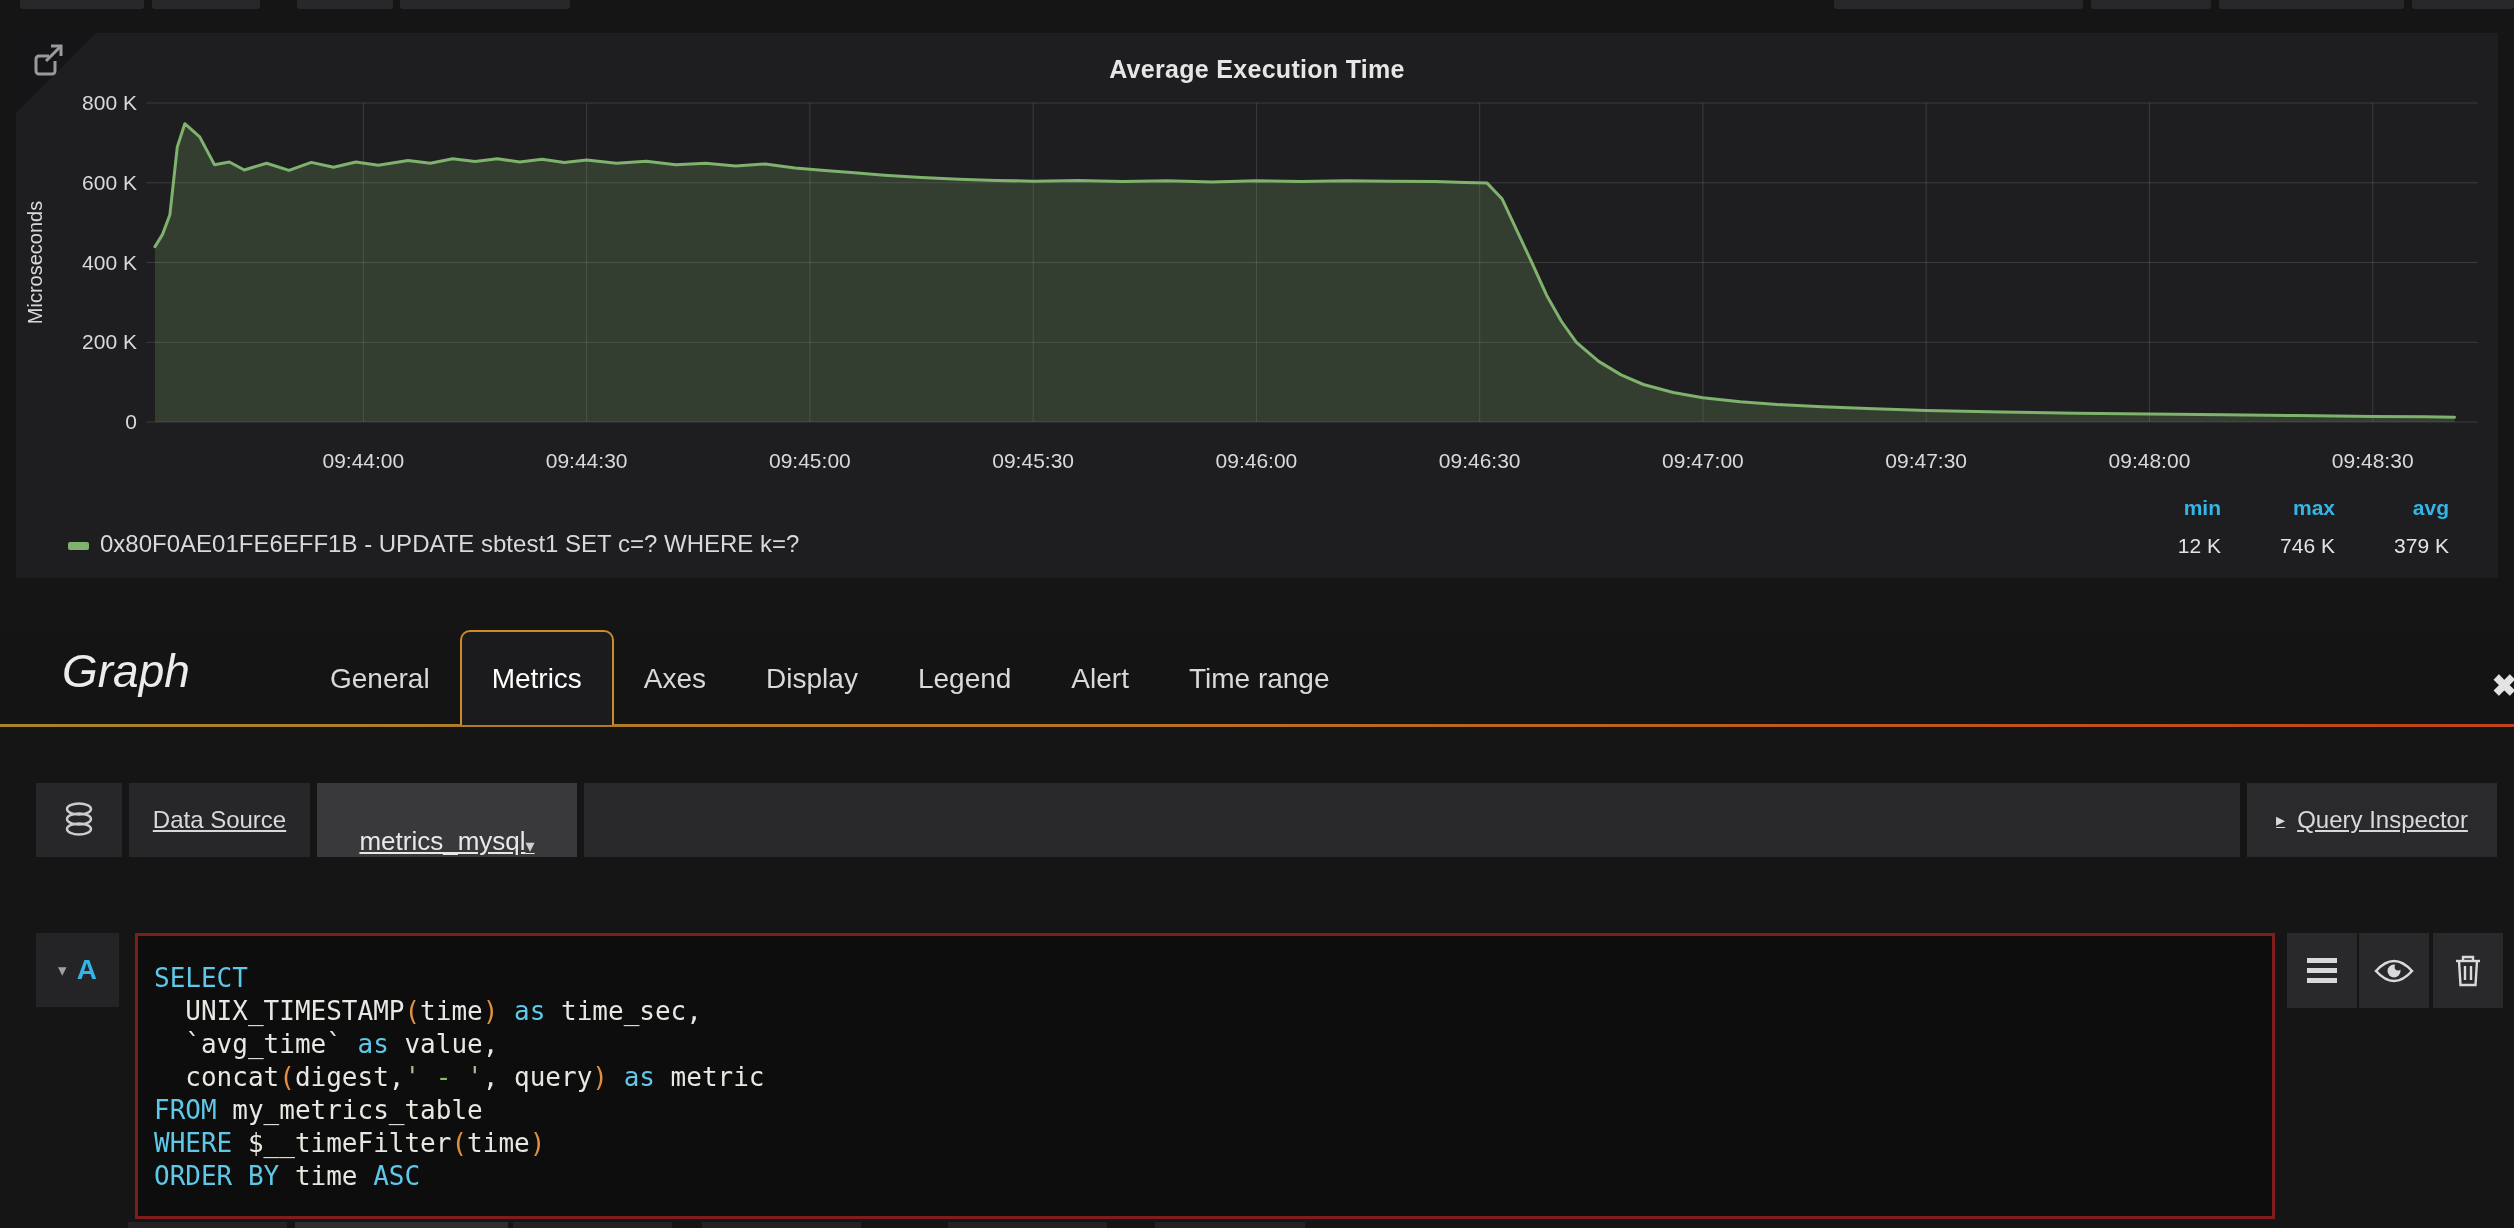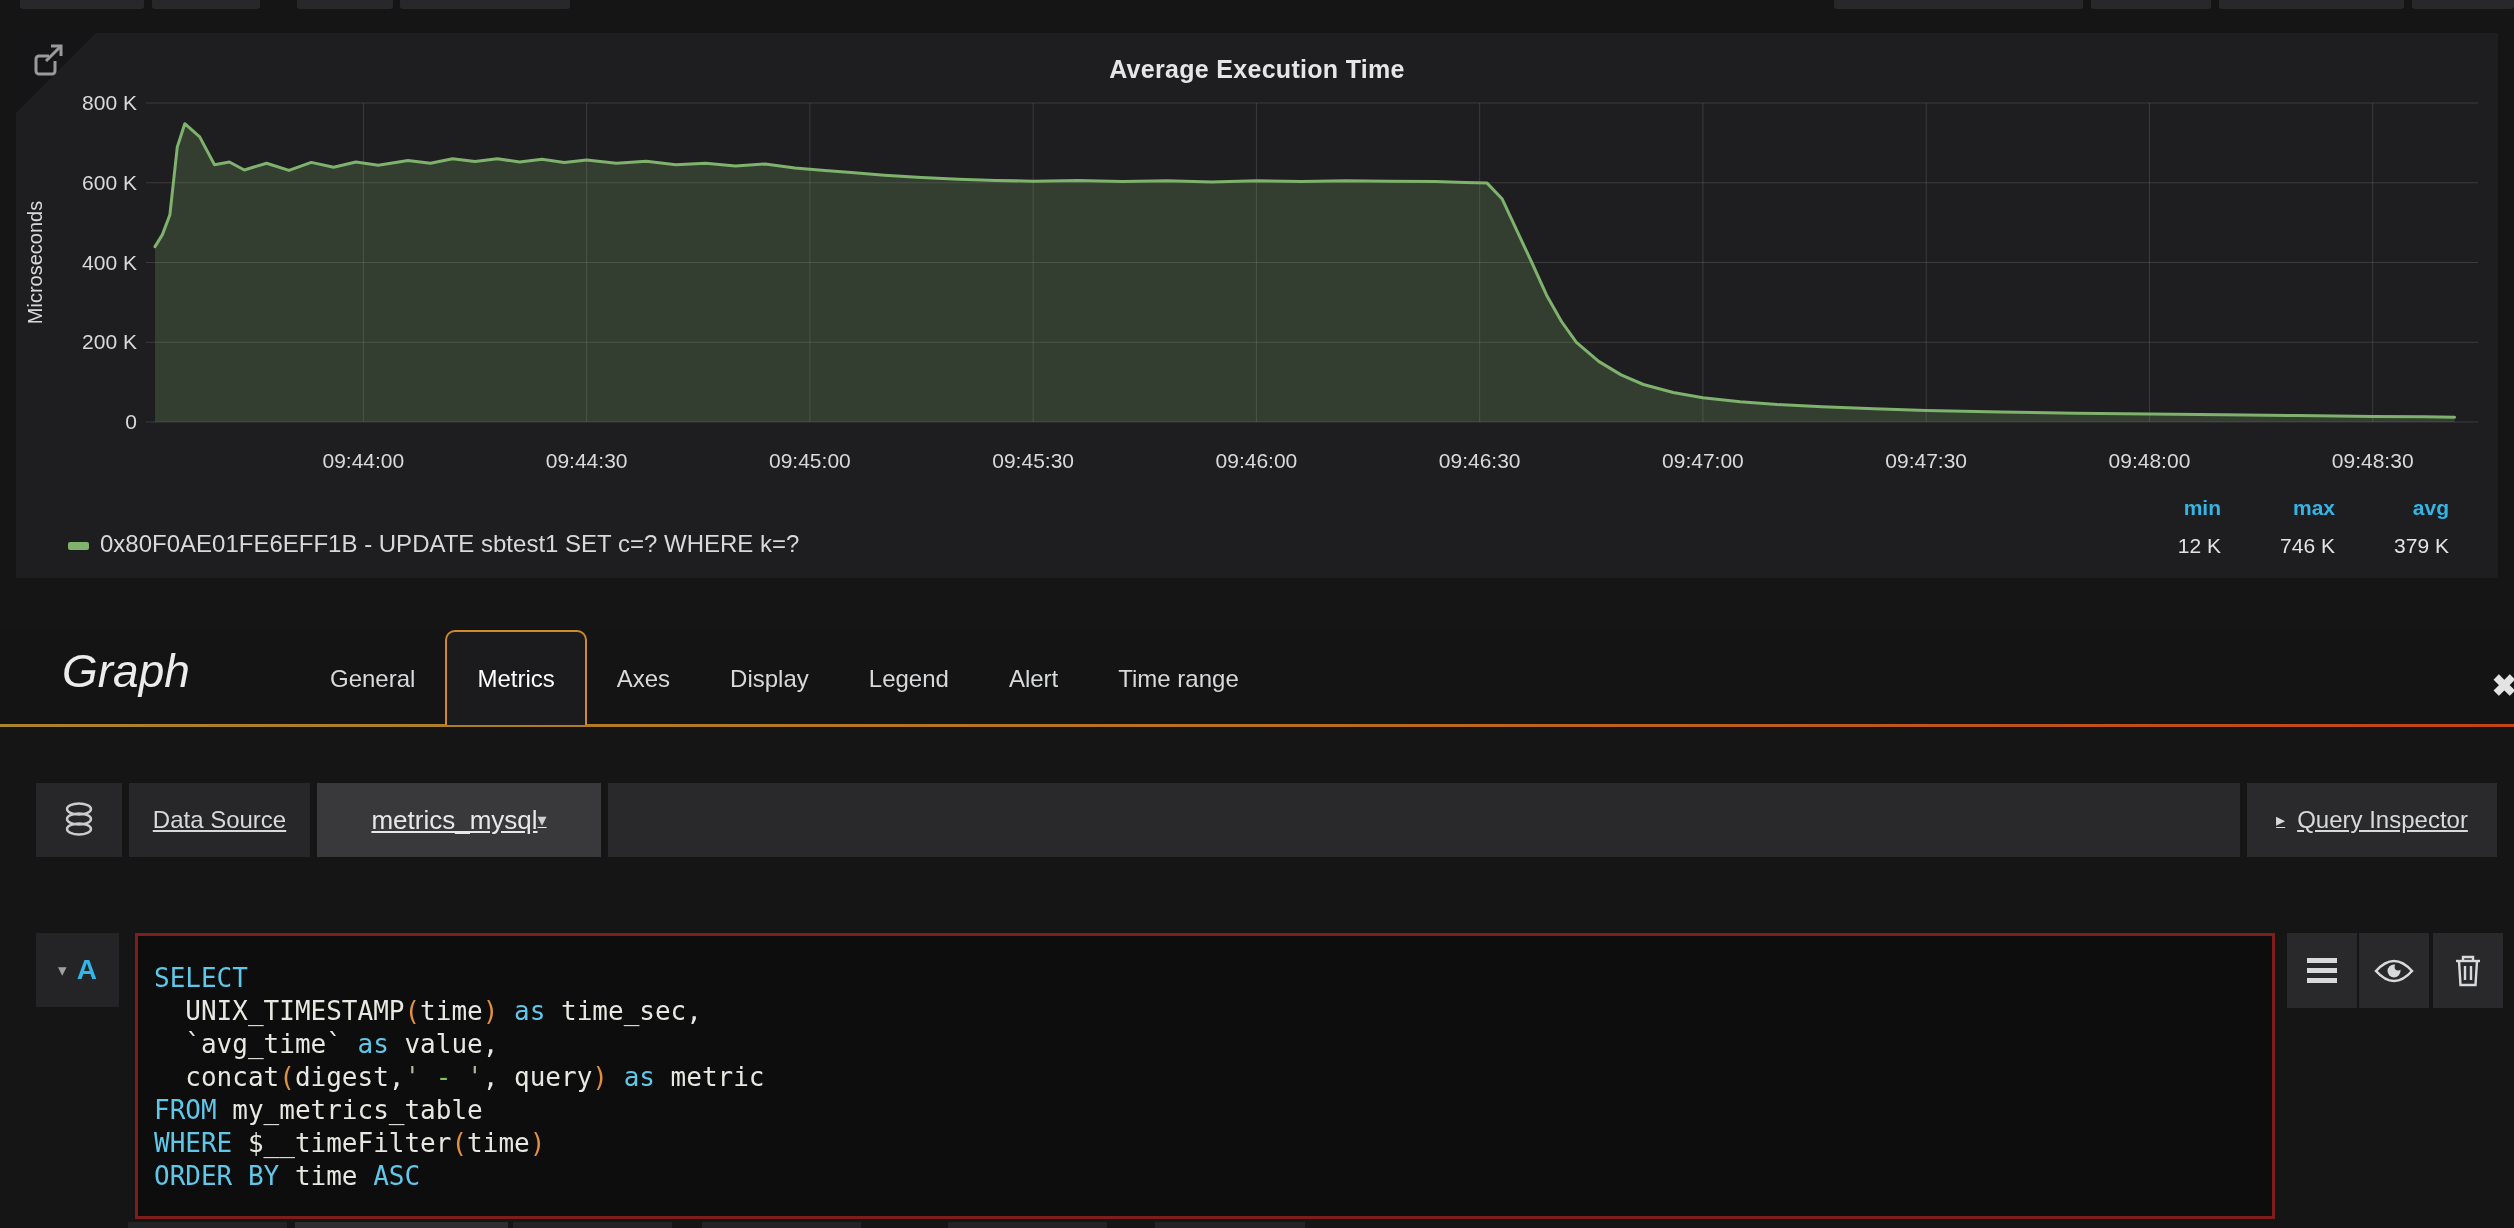--- a/index.html
+++ b/index.html
@@ -26,31 +26,31 @@
   .stat-cell{width:114px;text-align:right;font-size:21px;line-height:30px;}
   .stat-head{color:#33b5e5;font-weight:bold;cursor:pointer;}
   .stat-val{color:#e3e3e3;margin-top:8px;}
 
   
   #editor-header{position:absolute;left:0;top:630px;width:2514px;height:97px;background:#141415;padding-left:40px;}
   #editor-underline{position:absolute;left:0;bottom:0;width:100%;height:3px;
        background:linear-gradient(90deg,#a8842b 0%,#b87221 45%,#c2411a 100%);}
   #panel-type-title{position:absolute;left:62px;top:14px;font-size:46px;font-style:italic;color:#ececec;}
   #tabs{position:absolute;left:300px;top:0;height:100%;display:flex;align-items:stretch;z-index:2;}
-  .tab{display:flex;align-items:center;padding:0 30px;font-size:24px;color:#d8d9da;cursor:pointer;}
+  .tab{display:flex;align-items:center;padding:0 30px;font-size:28px;color:#d8d9da;cursor:pointer;}
   .tab.active{border:2px solid #cf8b2a;border-bottom:none;border-radius:10px 10px 0 0;
               background:#1b1b1d;color:#fff;margin-bottom:0;height:95px;box-sizing:border-box;}
   #close-editor{position:absolute;right:37px;top:38px;font-size:30px;color:#e3e3e3;cursor:pointer;font-weight:bold;}
 
   
   #ds-row{position:absolute;left:36px;top:783px;right:17px;height:74px;display:flex;gap:7px;}
   .seg{background:#27272a;display:flex;align-items:center;justify-content:center;text-decoration:underline;}
   #ds-icon-box{width:86px;}
   #ds-label-box{width:181px;font-size:24px;color:#d8d9da;}
-  #ds-dropdown{width:284px;background:#39393c;font-size:26px;color:#e8e8e8;cursor:pointer;}
+  #ds-dropdown{width:260px;background:#39393c;font-size:26px;color:#e8e8e8;cursor:pointer;align-items:flex-end;}
   #ds-dropdown .caret{font-size:18px;color:#cfcfcf;}
   #ds-bar{flex:1;background:#29292c;}
   #query-inspector{width:250px;background:#2a2a2d;font-size:24px;color:#d8d9da;gap:12px;cursor:pointer;}
   #query-inspector .caret{font-size:18px;}
 
   
   #ref-box{position:absolute;left:36px;top:933px;width:83px;height:74px;background:#242427;
            display:flex;align-items:center;justify-content:center;gap:10px;cursor:pointer;}
   #ref-box .caret{font-size:17px;color:#9fa0a2;}
   #ref-letter{font-size:28px;font-weight:bold;color:#33b5e5;}

